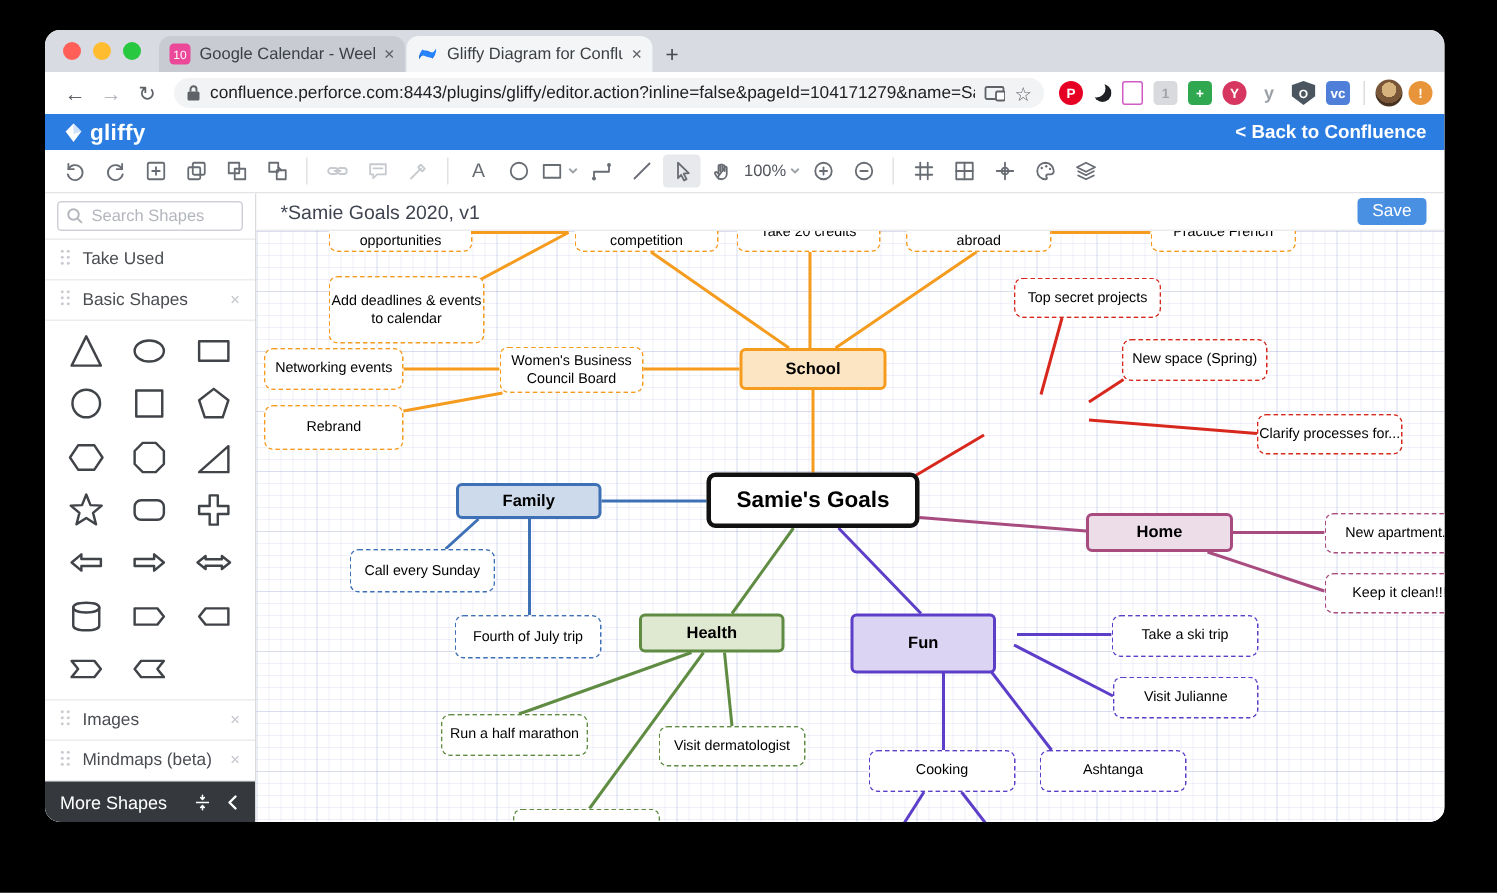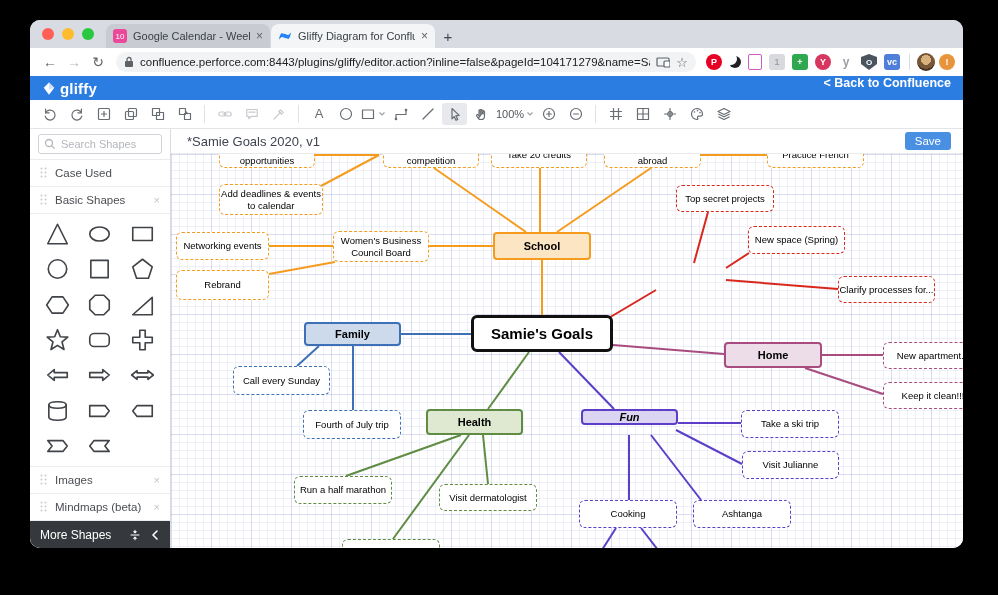--- a/index.html
+++ b/index.html
@@ -23,21 +23,21 @@
   .navbtn.dim{color:#b6b9be;}
   .pill{flex:1;height:20px;background:#f1f3f4;border-radius:10px;display:flex;align-items:center;padding:0 8px;gap:6px;min-width:0;margin:0 4px;}
   .urltext{flex:1;font-size:11.5px;color:#202124;white-space:nowrap;overflow:hidden;min-width:0;}
   .pillicon{color:#5f6368;flex:0 0 auto;display:flex;align-items:center;}
   .exts{display:flex;align-items:center;gap:7px;padding:0 2px;}
   .ext{width:16px;height:16px;display:flex;align-items:center;justify-content:center;font-size:9px;font-weight:bold;flex:0 0 auto;}
   .extdiv{width:1px;height:16px;background:#dadce0;margin:0 3px;}
   .avatar{width:18px;height:18px;border-radius:50%;background:radial-gradient(circle at 50% 38%,#d8b27c 0 34%,#7a5638 35% 62%,#46311f 63%);flex:0 0 auto;}
   .moon{width:12px;height:12px;border-radius:50%;box-shadow:inset -4px -3px 0 0 #1f2023;}
   
-  .appheader{height:24px;display:flex;color:#fff;padding:0 12px;flex:0 0 24px;}
+  .appheader{height:24px;display:flex;align-items:center;color:#fff;padding:0 12px;flex:0 0 24px;}
   .logo{display:flex;align-items:center;gap:4px;font-weight:bold;font-size:15px;letter-spacing:.2px;}
   .menus{display:flex;margin-left:26px;gap:26px;font-size:12.5px;margin-top:44px;}
   .backlink{margin-left:auto;font-size:12.5px;font-weight:bold;}
   
   .toolbar{height:28px;background:#fff;border-bottom:1px solid #e2e4e8;display:flex;align-items:center;padding:0 6px;flex:0 0 28px;}
   .tool{height:22px;min-width:25px;display:flex;align-items:center;justify-content:center;color:#686c73;border-radius:3px;margin:0 1px;gap:2px;}
   .tool.active{background:#e7e9ec;}
   .tool.disabled{color:#c6c9ce;}
   .tool .zl{font-size:11px;color:#52565c;}
   .tdiv{width:1px;height:18px;background:#e0e2e6;margin:0 6px;}
@@ -336,21 +336,21 @@
               <span><svg width="7" height="11" viewBox="0 0 7 11">
                   <g fill="#c9ccd1">
                     <circle cx="1.5" cy="1.5" r="1"></circle>
                     <circle cx="5.5" cy="1.5" r="1"></circle>
                     <circle cx="1.5" cy="5.5" r="1"></circle>
                     <circle cx="5.5" cy="5.5" r="1"></circle>
                     <circle cx="1.5" cy="9.5" r="1"></circle>
                     <circle cx="5.5" cy="9.5" r="1"></circle>
                   </g>
                 </svg></span>
-              <span>Case Used</span>
+              <span>Take Used</span>
             </div>
             <div class="secrow">
               <span><svg width="7" height="11" viewBox="0 0 7 11">
                   <g fill="#c9ccd1">
                     <circle cx="1.5" cy="1.5" r="1"></circle>
                     <circle cx="5.5" cy="1.5" r="1"></circle>
                     <circle cx="1.5" cy="5.5" r="1"></circle>
                     <circle cx="5.5" cy="5.5" r="1"></circle>
                     <circle cx="1.5" cy="9.5" r="1"></circle>
                     <circle cx="5.5" cy="9.5" r="1"></circle>
@@ -542,39 +542,39 @@
               <line x1="458" y1="281" x2="458" y2="346" stroke="#5C3EC8" stroke-width="2"></line>
               <line x1="480" y1="281" x2="530" y2="346" stroke="#5C3EC8" stroke-width="2"></line>
               <line x1="445" y1="374" x2="431" y2="396" stroke="#5C3EC8" stroke-width="2"></line>
               <line x1="470" y1="374" x2="487" y2="396" stroke="#5C3EC8" stroke-width="2"></line>
             </svg>
         <div class="node leaf" style="left: 48px; top: -13px; width: 96px; height: 27px; border-color: rgb(245, 155, 30); background: rgb(255, 255, 255);">Research opportunities</div>
             <div class="node leaf" style="left: 212px; top: -13px; width: 96px; height: 27px; border-color: rgb(245, 155, 30); background: rgb(255, 255, 255);">Case study competition</div>
             <div class="node leaf" style="left: 320px; top: -13px; width: 96px; height: 27px; border-color: rgb(245, 155, 30); background: rgb(255, 255, 255);">Take 20 credits</div>
             <div class="node leaf" style="left: 433px; top: -13px; width: 97px; height: 27px; border-color: rgb(245, 155, 30); background: rgb(255, 255, 255);">Apply for study abroad</div>
             <div class="node leaf" style="left: 596px; top: -13px; width: 97px; height: 27px; border-color: rgb(245, 155, 30); background: rgb(255, 255, 255);">Practice French</div>
-            <div class="node leaf" style="left: 48px; top: 30px; width: 104px; height: 31px; border-color: rgb(245, 155, 30); background: rgb(255, 255, 255);">Add deadlines &amp; events
+            <div class="node leaf" style="left: 48px; top: 30px; width: 104px; height: 45px; border-color: rgb(245, 155, 30); background: rgb(255, 255, 255);">Add deadlines &amp; events
 to calendar</div>
             <div class="node leaf" style="left: 5px; top: 78px; width: 93px; height: 28px; border-color: rgb(245, 155, 30); background: rgb(255, 255, 255);">Networking events</div>
             <div class="node leaf" style="left: 162px; top: 77px; width: 96px; height: 31px; border-color: rgb(245, 155, 30); background: rgb(255, 255, 255);">Women's Business
 Council Board</div>
             <div class="node leaf" style="left: 5px; top: 116px; width: 93px; height: 30px; border-color: rgb(245, 155, 30); background: rgb(255, 255, 255);">Rebrand</div>
             <div class="node branch" style="left: 322px; top: 78px; width: 98px; height: 28px; border-color: rgb(245, 155, 30); background: rgb(252, 229, 194);">School</div>
             <div class="node leaf" style="left: 505px; top: 31px; width: 98px; height: 27px; border-color: rgb(216, 39, 29); background: rgb(255, 255, 255);">Top secret projects</div>
             <div class="node leaf" style="left: 577px; top: 72px; width: 97px; height: 28px; border-color: rgb(216, 39, 29); background: rgb(255, 255, 255);">New space (Spring)</div>
             <div class="node leaf" style="left: 667px; top: 122px; width: 97px; height: 27px; border-color: rgb(216, 39, 29); background: rgb(255, 255, 255);">Clarify processes for...</div>
             <div class="node branch" style="left: 133px; top: 168px; width: 97px; height: 24px; border-color: rgb(62, 112, 182); background: rgb(204, 218, 235);">Family</div>
             <div class="node center" style="left: 300px; top: 161px; width: 142px; height: 37px; border-color: rgb(17, 17, 17); background: rgb(255, 255, 255);">Samie's Goals</div>
             <div class="node branch" style="left: 553px; top: 188px; width: 98px; height: 26px; border-color: rgb(168, 76, 128); background: rgb(237, 221, 233);">Home</div>
             <div class="node leaf" style="left: 712px; top: 188px; width: 100px; height: 27px; border-color: rgb(168, 76, 128); background: rgb(255, 255, 255);">New apartment...</div>
             <div class="node leaf" style="left: 712px; top: 228px; width: 100px; height: 27px; border-color: rgb(168, 76, 128); background: rgb(255, 255, 255);">Keep it clean!!!</div>
             <div class="node leaf" style="left: 62px; top: 212px; width: 97px; height: 29px; border-color: rgb(62, 112, 182); background: rgb(255, 255, 255);">Call every Sunday</div>
             <div class="node leaf" style="left: 132px; top: 256px; width: 98px; height: 29px; border-color: rgb(62, 112, 182); background: rgb(255, 255, 255);">Fourth of July trip</div>
             <div class="node branch" style="left: 255px; top: 255px; width: 97px; height: 26px; border-color: rgb(95, 140, 66); background: rgb(223, 233, 210);">Health</div>
-            <div class="node branch" style="left: 410px; top: 255px; width: 97px; height: 16px; border-color: rgb(92, 62, 200); background: rgb(219, 212, 242); font-style: italic;">Fun</div>
+            <div class="node branch" style="left: 396px; top: 255px; width: 97px; height: 40px; border-color: rgb(92, 62, 200); background: rgb(219, 212, 242);">Fun</div>
             <div class="node leaf" style="left: 570px; top: 256px; width: 98px; height: 28px; border-color: rgb(92, 62, 200); background: rgb(255, 255, 255);">Take a ski trip</div>
             <div class="node leaf" style="left: 571px; top: 297px; width: 97px; height: 28px; border-color: rgb(92, 62, 200); background: rgb(255, 255, 255);">Visit Julianne</div>
             <div class="node leaf" style="left: 123px; top: 322px; width: 98px; height: 28px; border-color: rgb(95, 140, 66); background: rgb(255, 255, 255);">Run a half marathon</div>
             <div class="node leaf" style="left: 268px; top: 330px; width: 98px; height: 27px; border-color: rgb(95, 140, 66); background: rgb(255, 255, 255);">Visit dermatologist</div>
             <div class="node leaf" style="left: 408px; top: 346px; width: 98px; height: 28px; border-color: rgb(92, 62, 200); background: rgb(255, 255, 255);">Cooking</div>
             <div class="node leaf" style="left: 522px; top: 346px; width: 98px; height: 28px; border-color: rgb(92, 62, 200); background: rgb(255, 255, 255);">Ashtanga</div>
             <div class="node leaf" style="left: 171px; top: 385px; width: 98px; height: 20px; border-color: rgb(95, 140, 66); background: rgb(255, 255, 255);"></div>
           </div>
       </div>
     </div>

